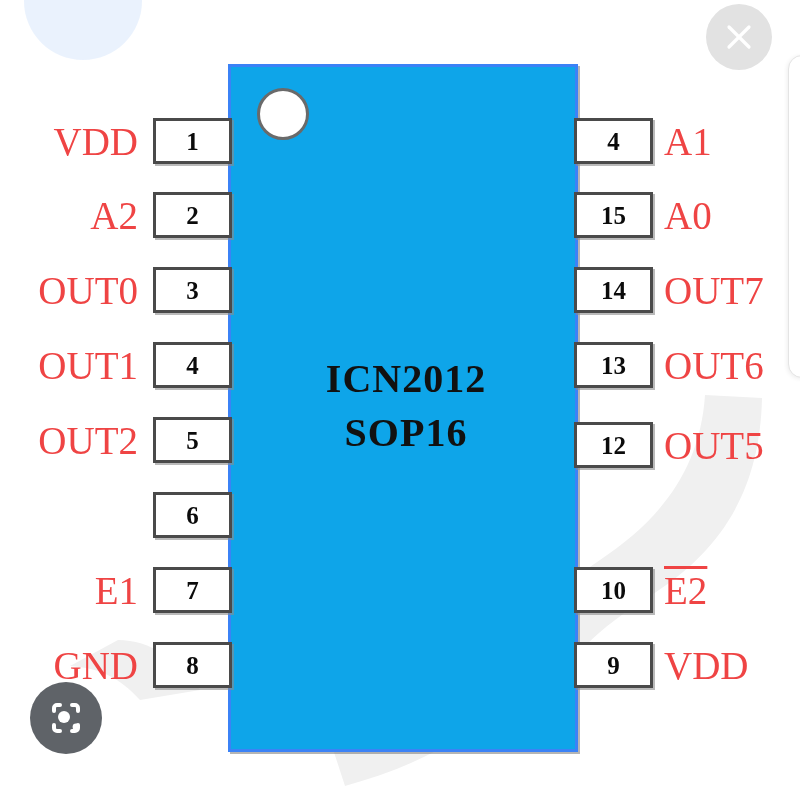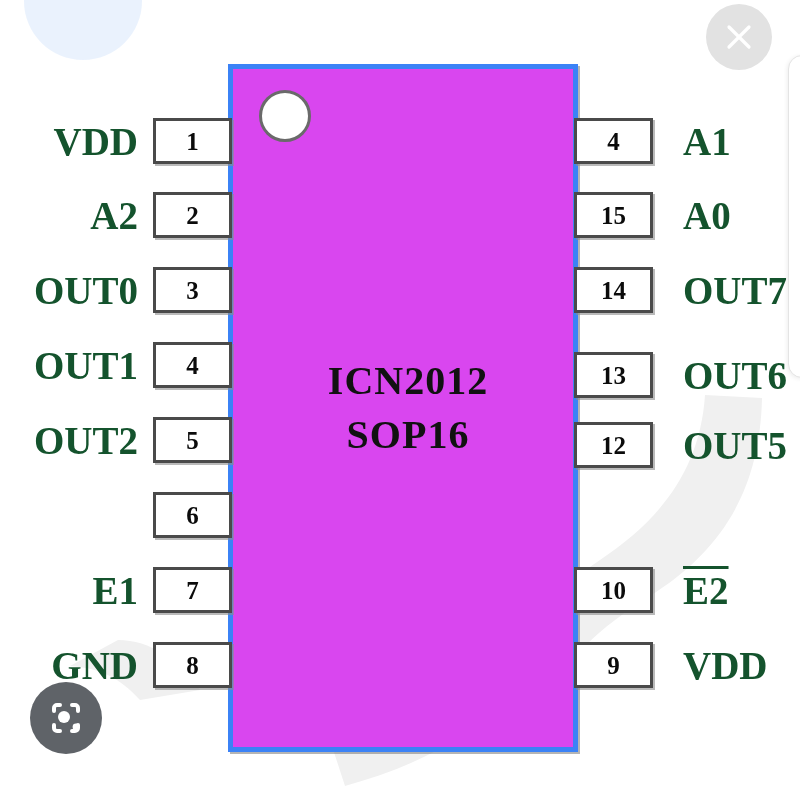--- a/index.html
+++ b/index.html
@@ -55,22 +55,22 @@
     height: 800px;
   }
 
   
   #chip-body {
     position: absolute;
     left: 228px;
     top: 64px;
     width: 350px;
     height: 688px;
-    border: 5px solid #3b82f6;
-    background: #d946ef;
+    border: 3px solid #3b82f6;
+    background: #0ea5e9;
     box-shadow: 2px 2px 0 0 rgba(120,120,120,.55);
   }
   #pin1-dot {
     position: absolute;
     left: 26px;
     top: 21px;
     width: 52px;
     height: 52px;
     border: 3px solid #6a6a6a;
     border-radius: 50%;
@@ -95,29 +95,29 @@
   .pin-row {
     position: absolute;
     height: 46px;
     display: flex;
     align-items: center;
   }
   .pin-row.left  { left: 0px;   width: 232px; justify-content: flex-end; }
   .pin-row.right { left: 574px; width: 226px; justify-content: flex-start; }
 
   .pin-label {
-    color: #14532d;
+    color: #ef4444;
     font-family: "Liberation Serif", "DejaVu Serif", serif;
-    font-weight: 700;
+    font-weight: 400;
     font-size: 39px;
     line-height: 1;
     white-space: nowrap;
   }
   .pin-row.left  .pin-label { text-align: right; padding-right: 15px; }
-  .pin-row.right .pin-label { text-align: left;  padding-left: 30px; }
+  .pin-row.right .pin-label { text-align: left;  padding-left: 11px; }
 
   .overline { text-decoration: overline; }
 
   .pin-box {
     width: 79px;
     height: 46px;
     border: 3px solid #4a4a4a;
     background: #ffffff;
     display: flex;
     align-items: center;
@@ -259,21 +259,21 @@
       <span class="pin-num">15</span>
     </span>
     <span class="pin-label">A0</span>
   </div>
   <div class="pin-row right" style="top:267px">
     <span class="pin-box">
       <span class="pin-num">14</span>
     </span>
     <span class="pin-label">OUT7</span>
   </div>
-  <div class="pin-row right" style="top:352px">
+  <div class="pin-row right" style="top:342px">
     <span class="pin-box">
       <span class="pin-num">13</span>
     </span>
     <span class="pin-label">OUT6</span>
   </div>
   <div class="pin-row right" style="top:422px">
     <span class="pin-box">
       <span class="pin-num">12</span>
     </span>
     <span class="pin-label">OUT5</span>

